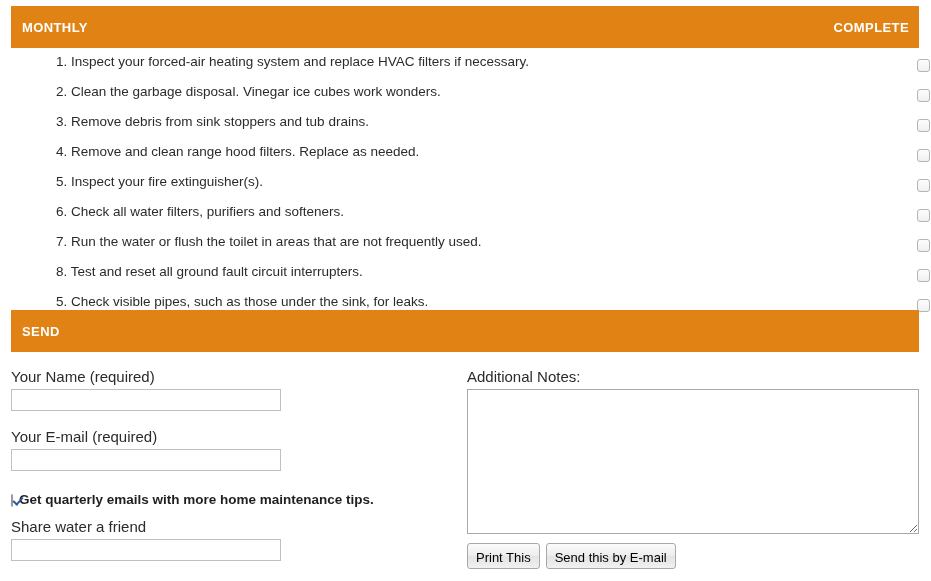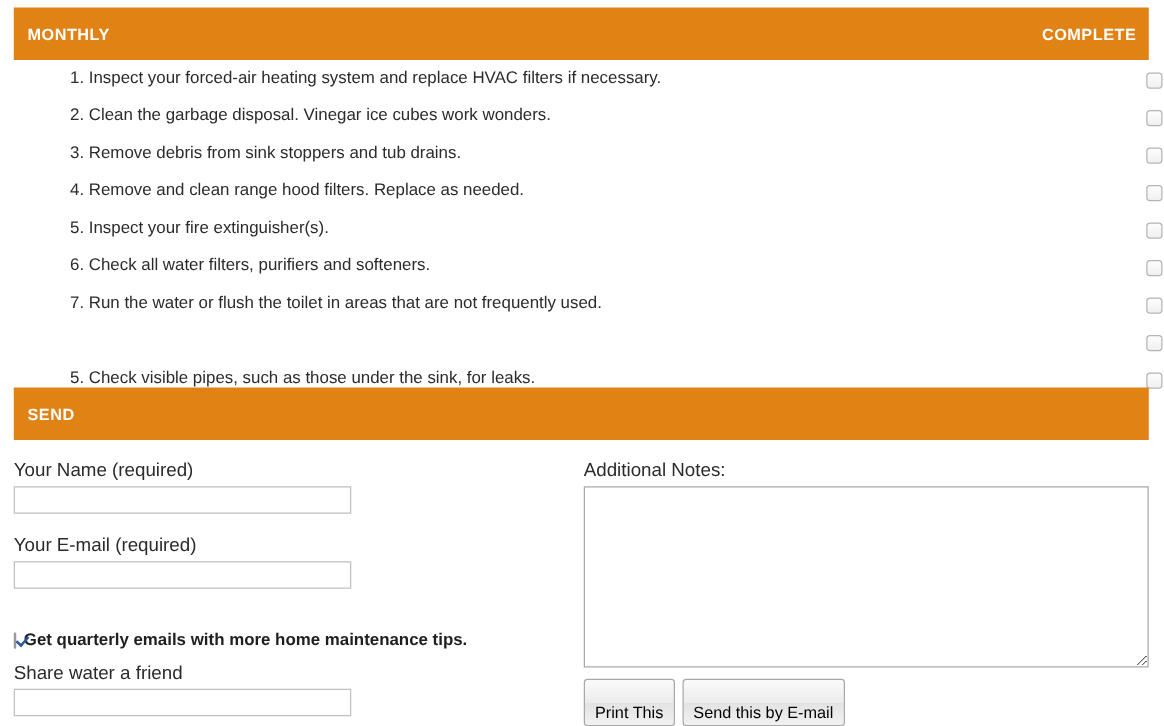--- a/index.html
+++ b/index.html
@@ -140,21 +140,21 @@
     outline: none;
     border-radius: 0;
   }
   .gap-a { height: 17px; }
   .gap-b { height: 10px; }
 
   .opt-in-row {
     display: flex;
     align-items: center;
     gap: 6px;
-    margin: 16px 0 0 0;
+    margin: 4px 0 0 0;
   }
   .opt-in-row .opt-in-label {
     font-size: 13.5px;
     font-weight: bold;
     color: #1f1f1f;
     line-height: 16px;
     white-space: nowrap;
   }
 
   .notes-area {
@@ -179,21 +179,21 @@
     display: flex;
     gap: 6px;
   }
   .ui-button {
     font-family: "Liberation Sans", sans-serif;
     font-size: 13px;
     color: #000000;
     background: linear-gradient(to bottom, #fbfbfb 0%, #ececec 50%, #e3e3e3 51%, #f1f1f1 100%);
     border: 1px solid #a8a8a8;
     border-radius: 3px;
-    padding: 18px 8px 3px 8px;
+    padding: 6px 8px 3px 8px;
     line-height: 15px;
     cursor: pointer;
     white-space: nowrap;
   }
 </style>
 </head>
 <body>
 
 <div class="page">
 
@@ -247,20 +247,21 @@
     </div>
 
     <div class="checklist-row">
       <span class="item-text">7. Run the water or flush the toilet in areas that are not frequently used.</span>
       <span class="cbox">
         <input type="checkbox" style="">
       </span>
     </div>
 
     <div class="checklist-row">
+      <span class="item-text">8. Test and reset all ground fault circuit interrupters.</span>
       <span class="cbox">
         <input type="checkbox" style="">
       </span>
     </div>
 
     <div class="checklist-row">
       <span class="item-text">5. Check visible pipes, such as those under the sink, for leaks.</span>
       <span class="cbox">
         <input type="checkbox" style="">
       </span>

